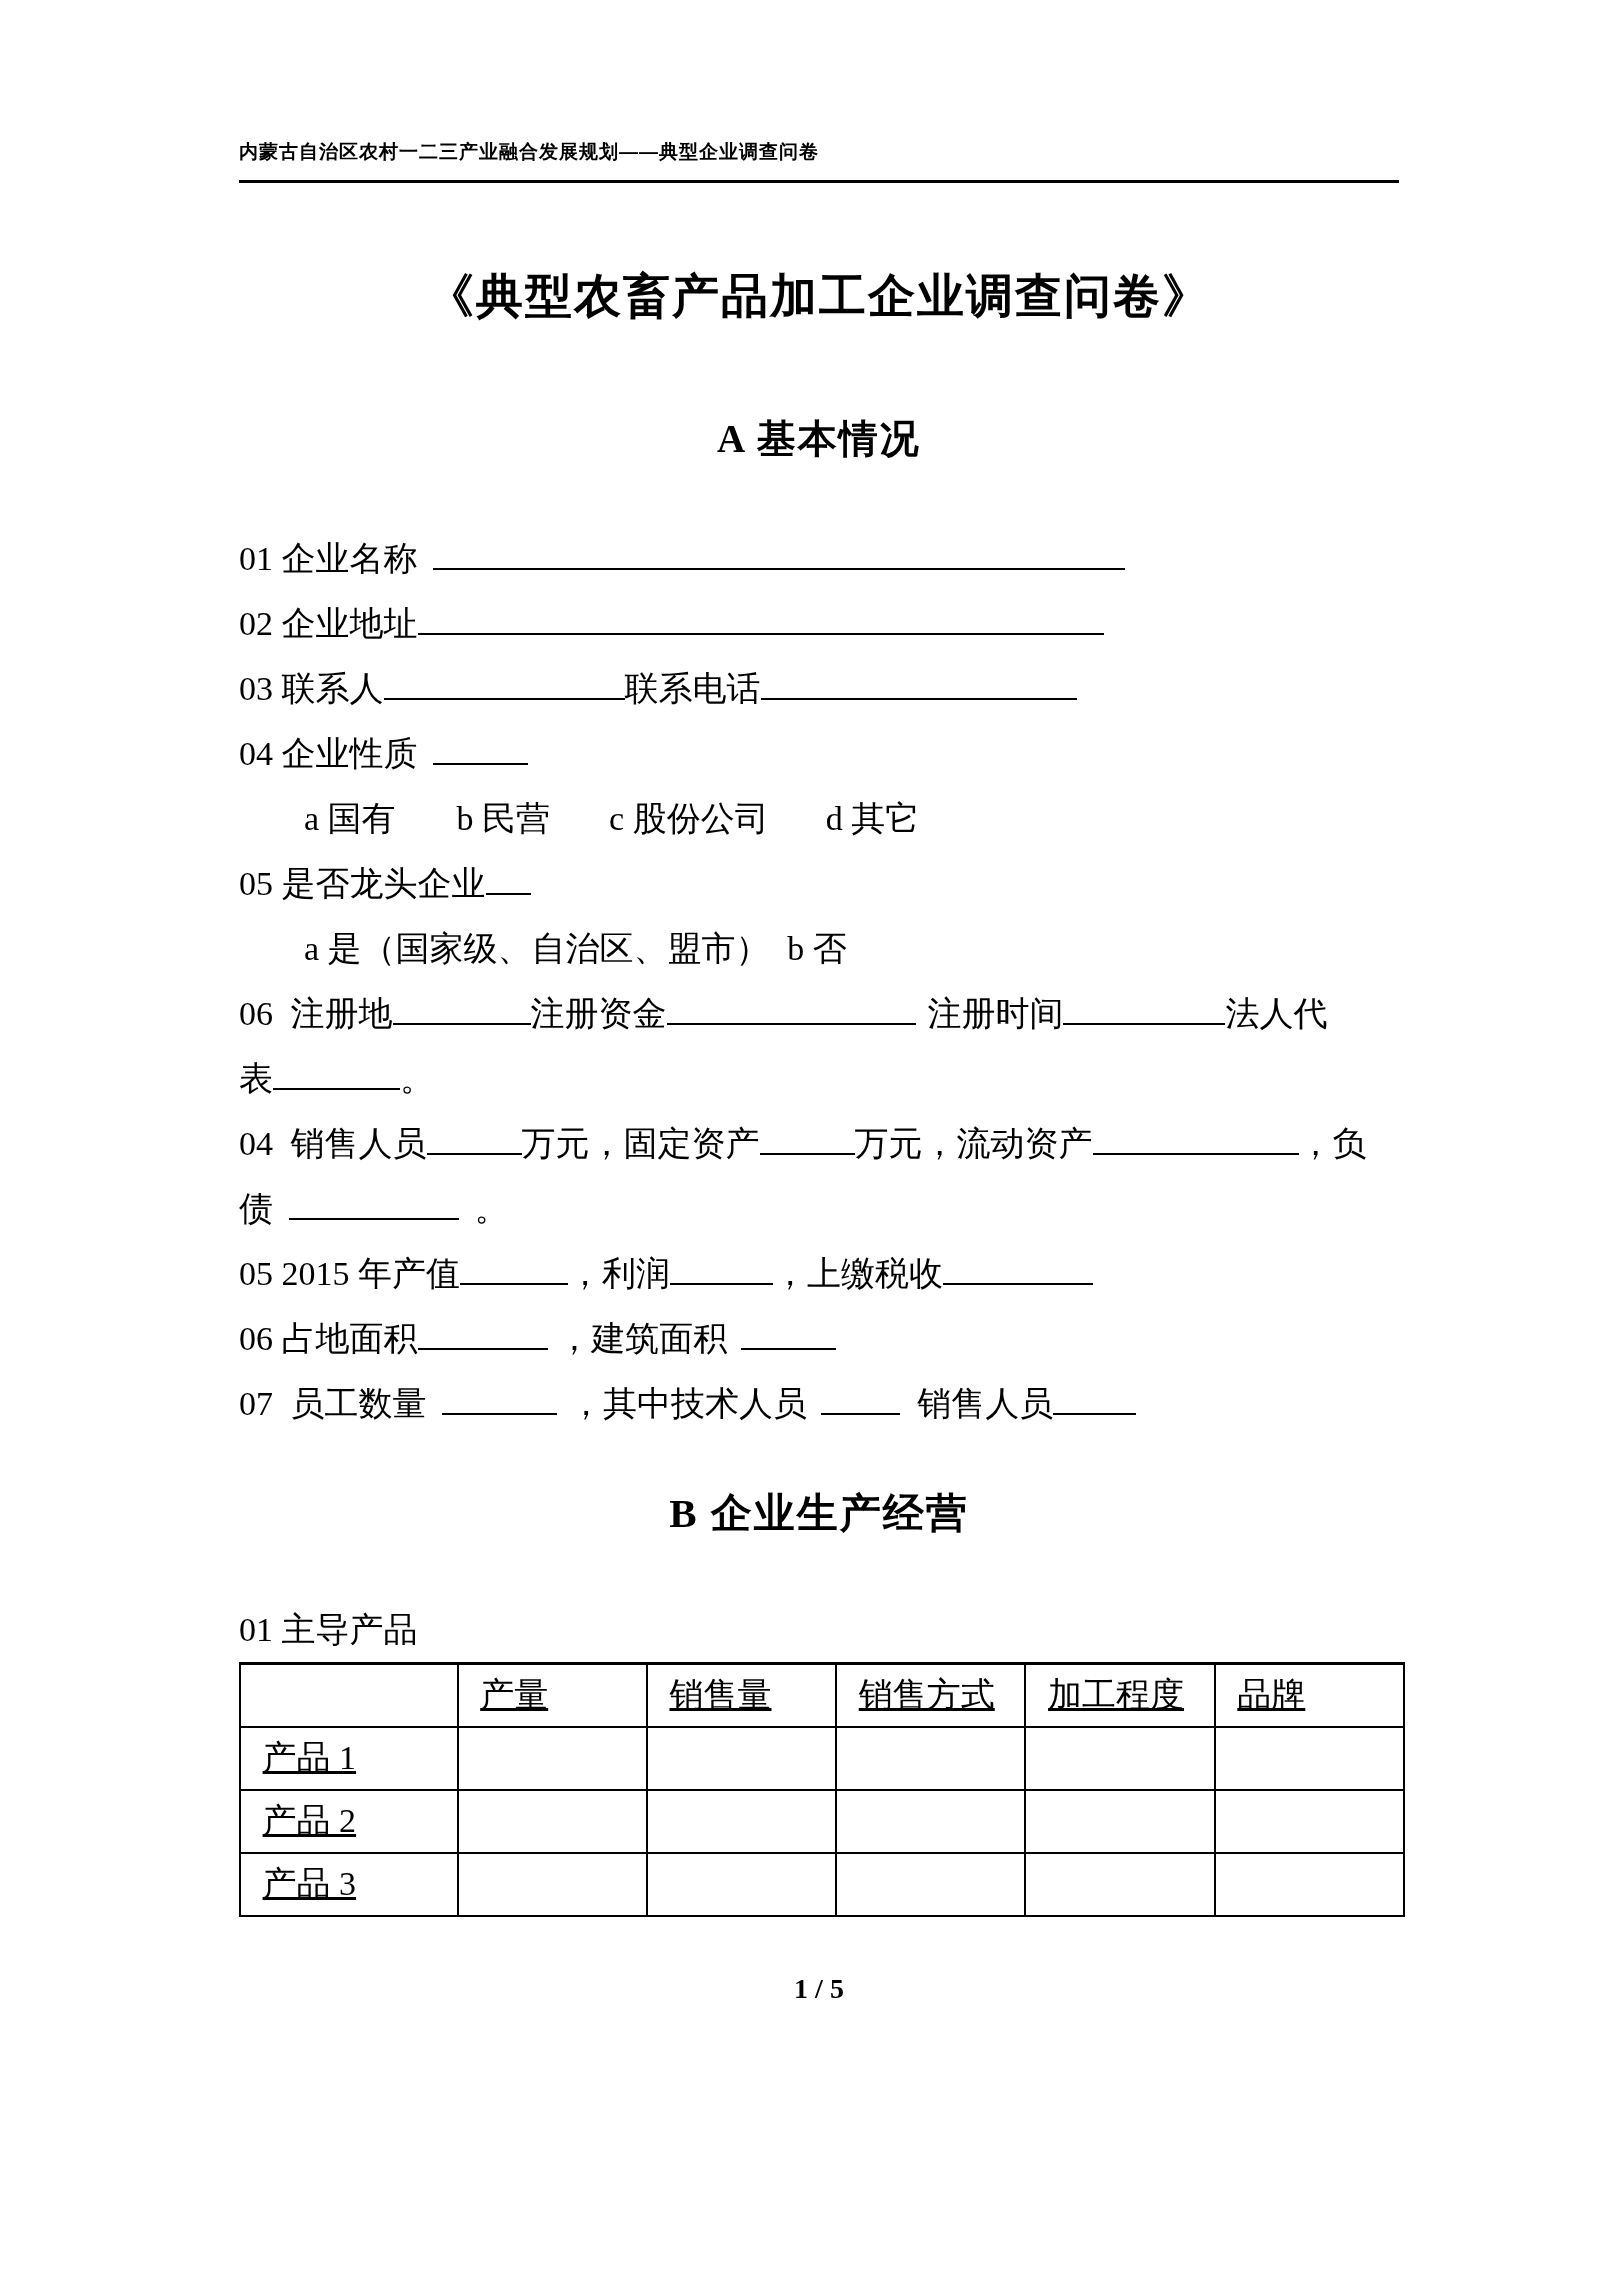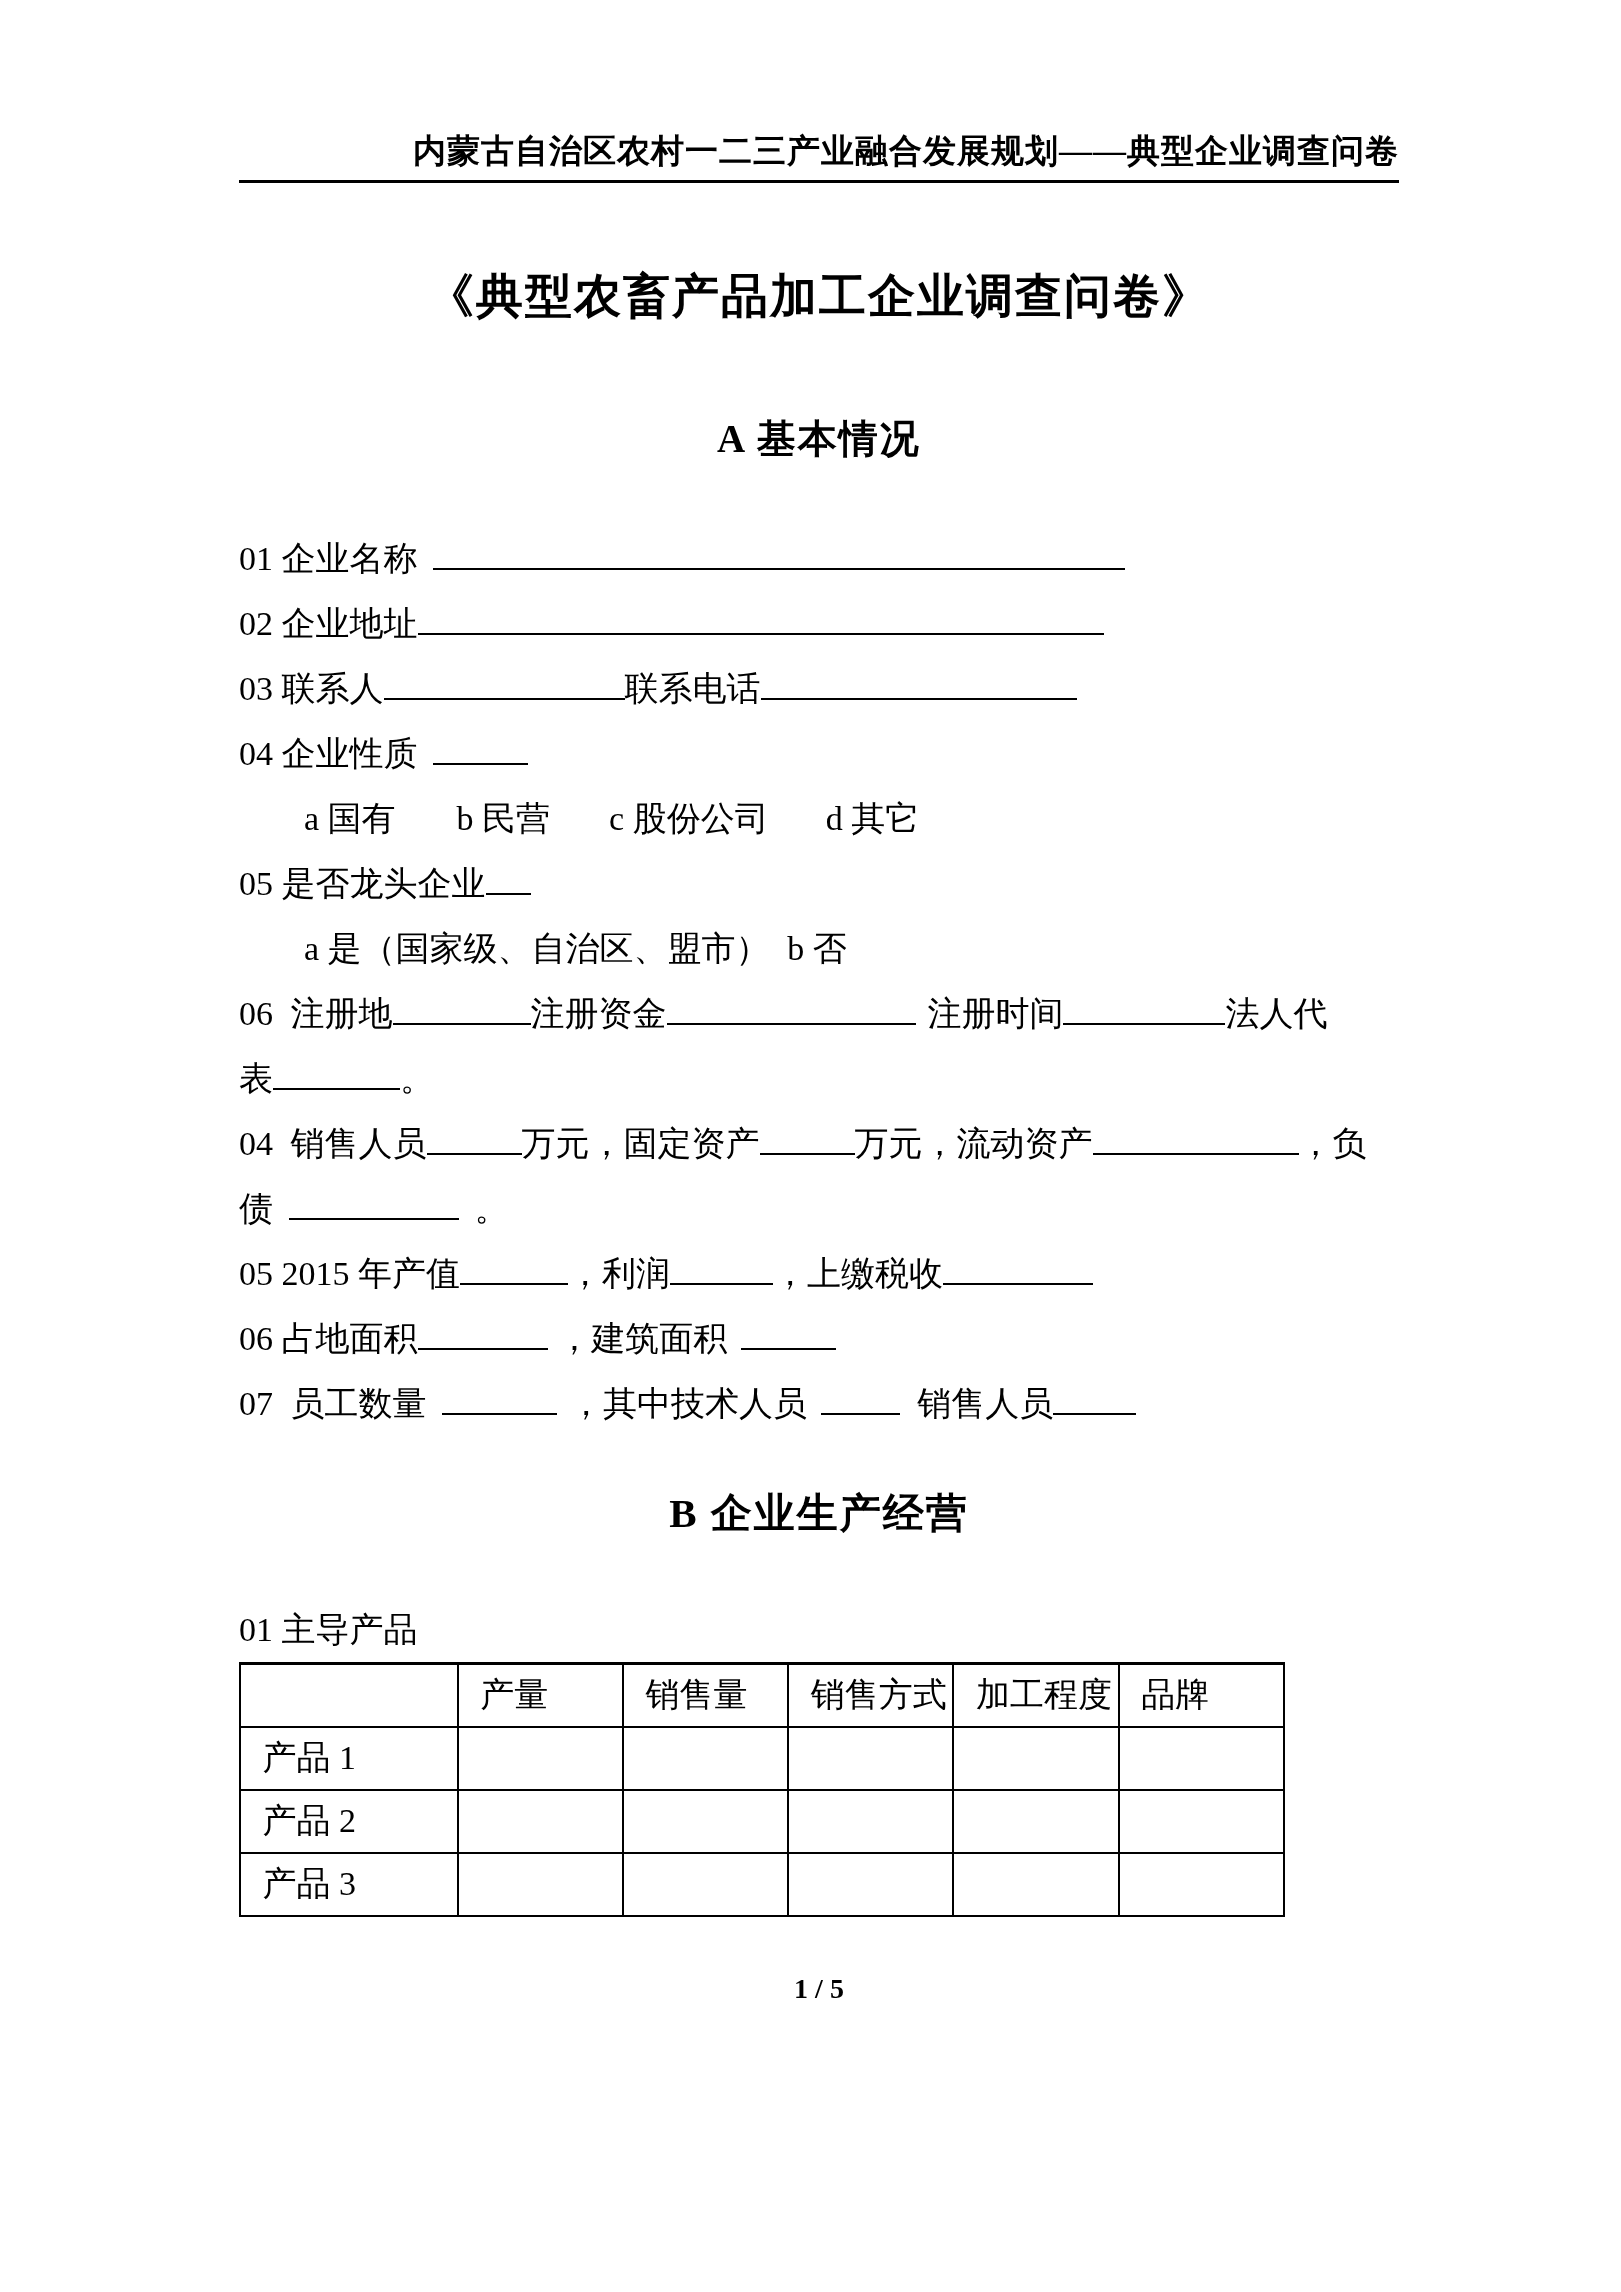--- a/index.html
+++ b/index.html
@@ -4,22 +4,22 @@
 <style>
   :root { --fg:#000000; --bg:#ffffff; }
   html,body { margin:0; padding:0; background:var(--bg); }
   .page {
     position:relative; width:1621px; height:2293px; overflow:hidden;
     background:var(--bg); color:var(--fg);
     box-sizing:border-box; padding:135px 222px 0 239px;
     font-family:"Liberation Serif","DejaVu Serif",serif;
   }
   .page-header-text {
-    font-family:Liberation Serif, serif;
-    font-weight:700; font-size:33px; line-height:33px; text-align:right;
+    font-family:Liberation Sans, sans-serif;
+    font-weight:700; font-size:19px; line-height:33px; text-align:left;
     letter-spacing:1px;
   }
   .header-rule { border:0; border-top:3.9px solid var(--fg); margin:11.8px 0 0 0; }
   .doc-title1 {
     margin:49px 0 0 0; font-family:"Liberation Sans","DejaVu Sans",sans-serif;
     font-weight:700; font-size:37px; line-height:43px; text-align:center;
     letter-spacing:2px;
   }
   .doc-title2 {
     margin:86px 0 0 0; font-family:Liberation Serif, serif;
@@ -31,22 +31,22 @@
     text-align:center; letter-spacing:2px;
   }
   .section-heading.b { margin-top:55px; font-size:41px; }
   .form-lines { margin-top:65px; }
   .form-line { height:65px; line-height:65px; font-size:34px; }
   .txt { white-space:pre; }
   .blank { display:inline-block; height:1em; border-bottom:2.9px solid var(--fg); vertical-align:baseline; }
   .gap { display:inline-block; height:1px; }
   .item-label { margin-top:61px; }
   .products-table {
-    border-collapse:collapse; table-layout:fixed; width:1046px;
-    border:2px solid var(--fg); border-top-width:3.9px;
+    border-collapse:collapse; table-layout:fixed; width:1166px;
+    border:2px solid var(--fg); border-top-width:3.9px;text-decoration:underline;
   }
   .products-table td {
     border:2px solid var(--fg); height:61px; font-size:34px;
     padding:0 0 0 21.6px; vertical-align:middle; white-space:pre;
   }
   .products-table td.col0 { width:194px; }
   .footer { margin-top:56px; text-align:center; font-weight:700; font-size:28px; }
 </style>
 </head>
 <body>

